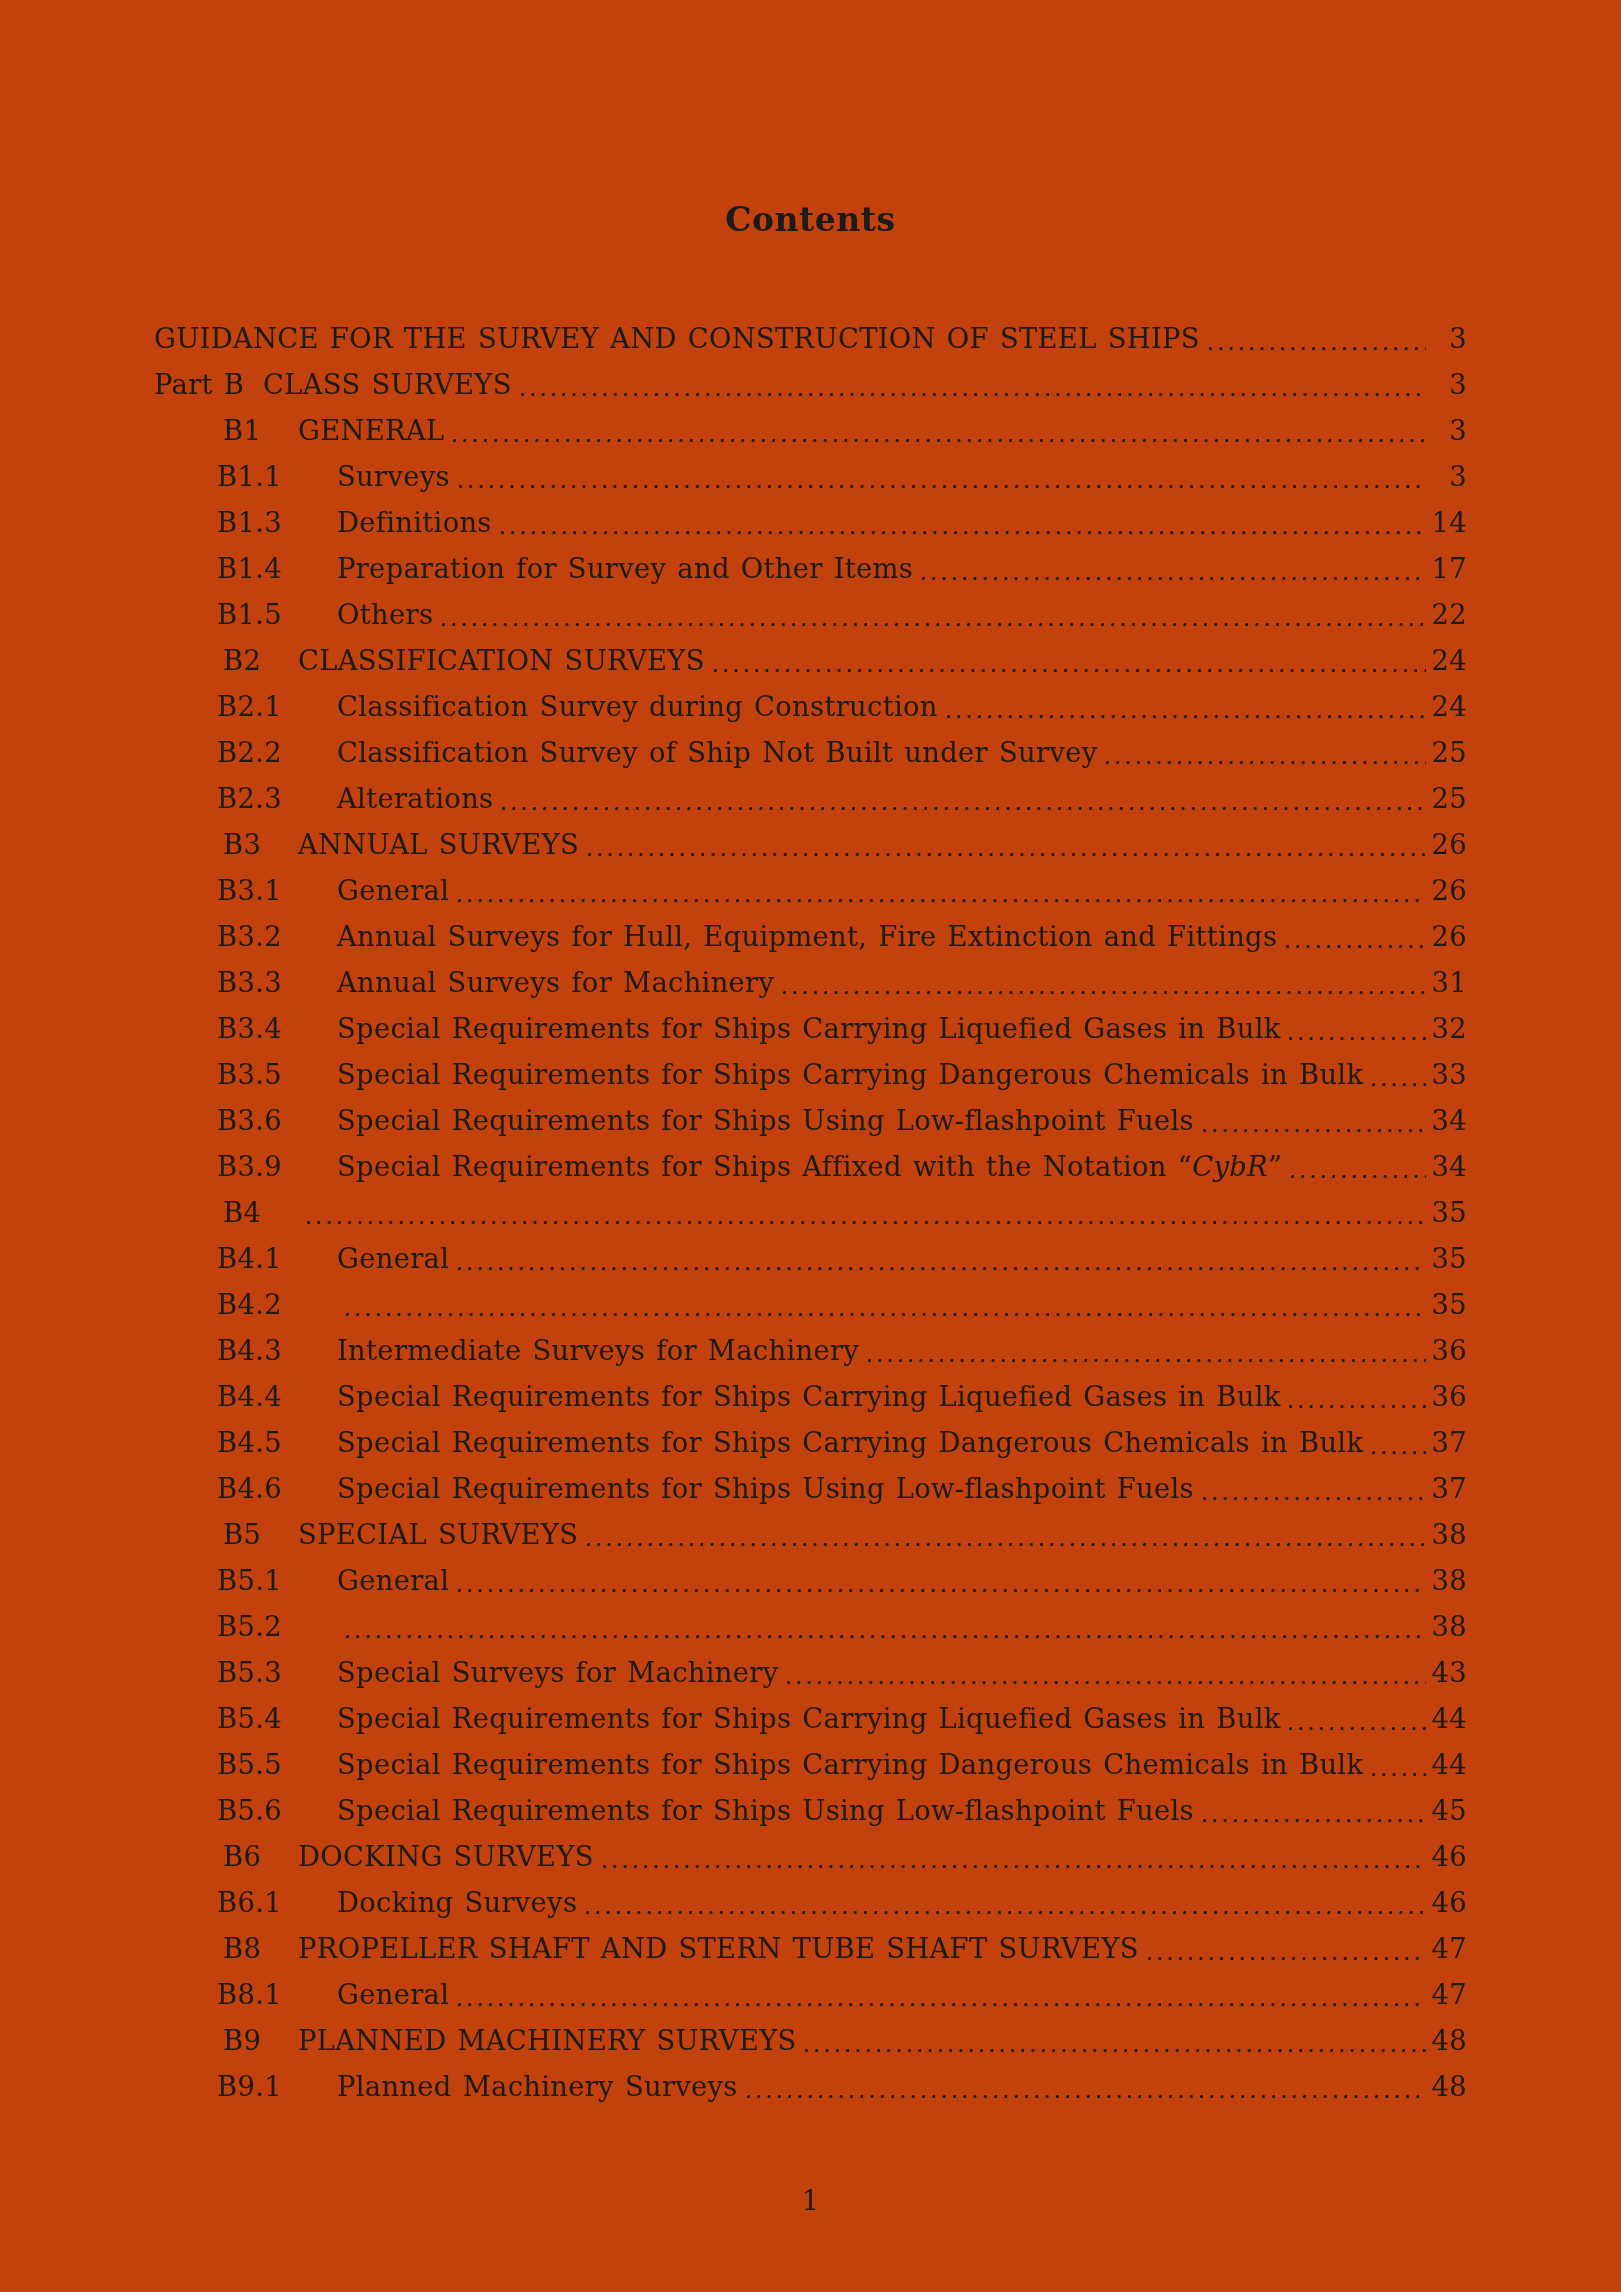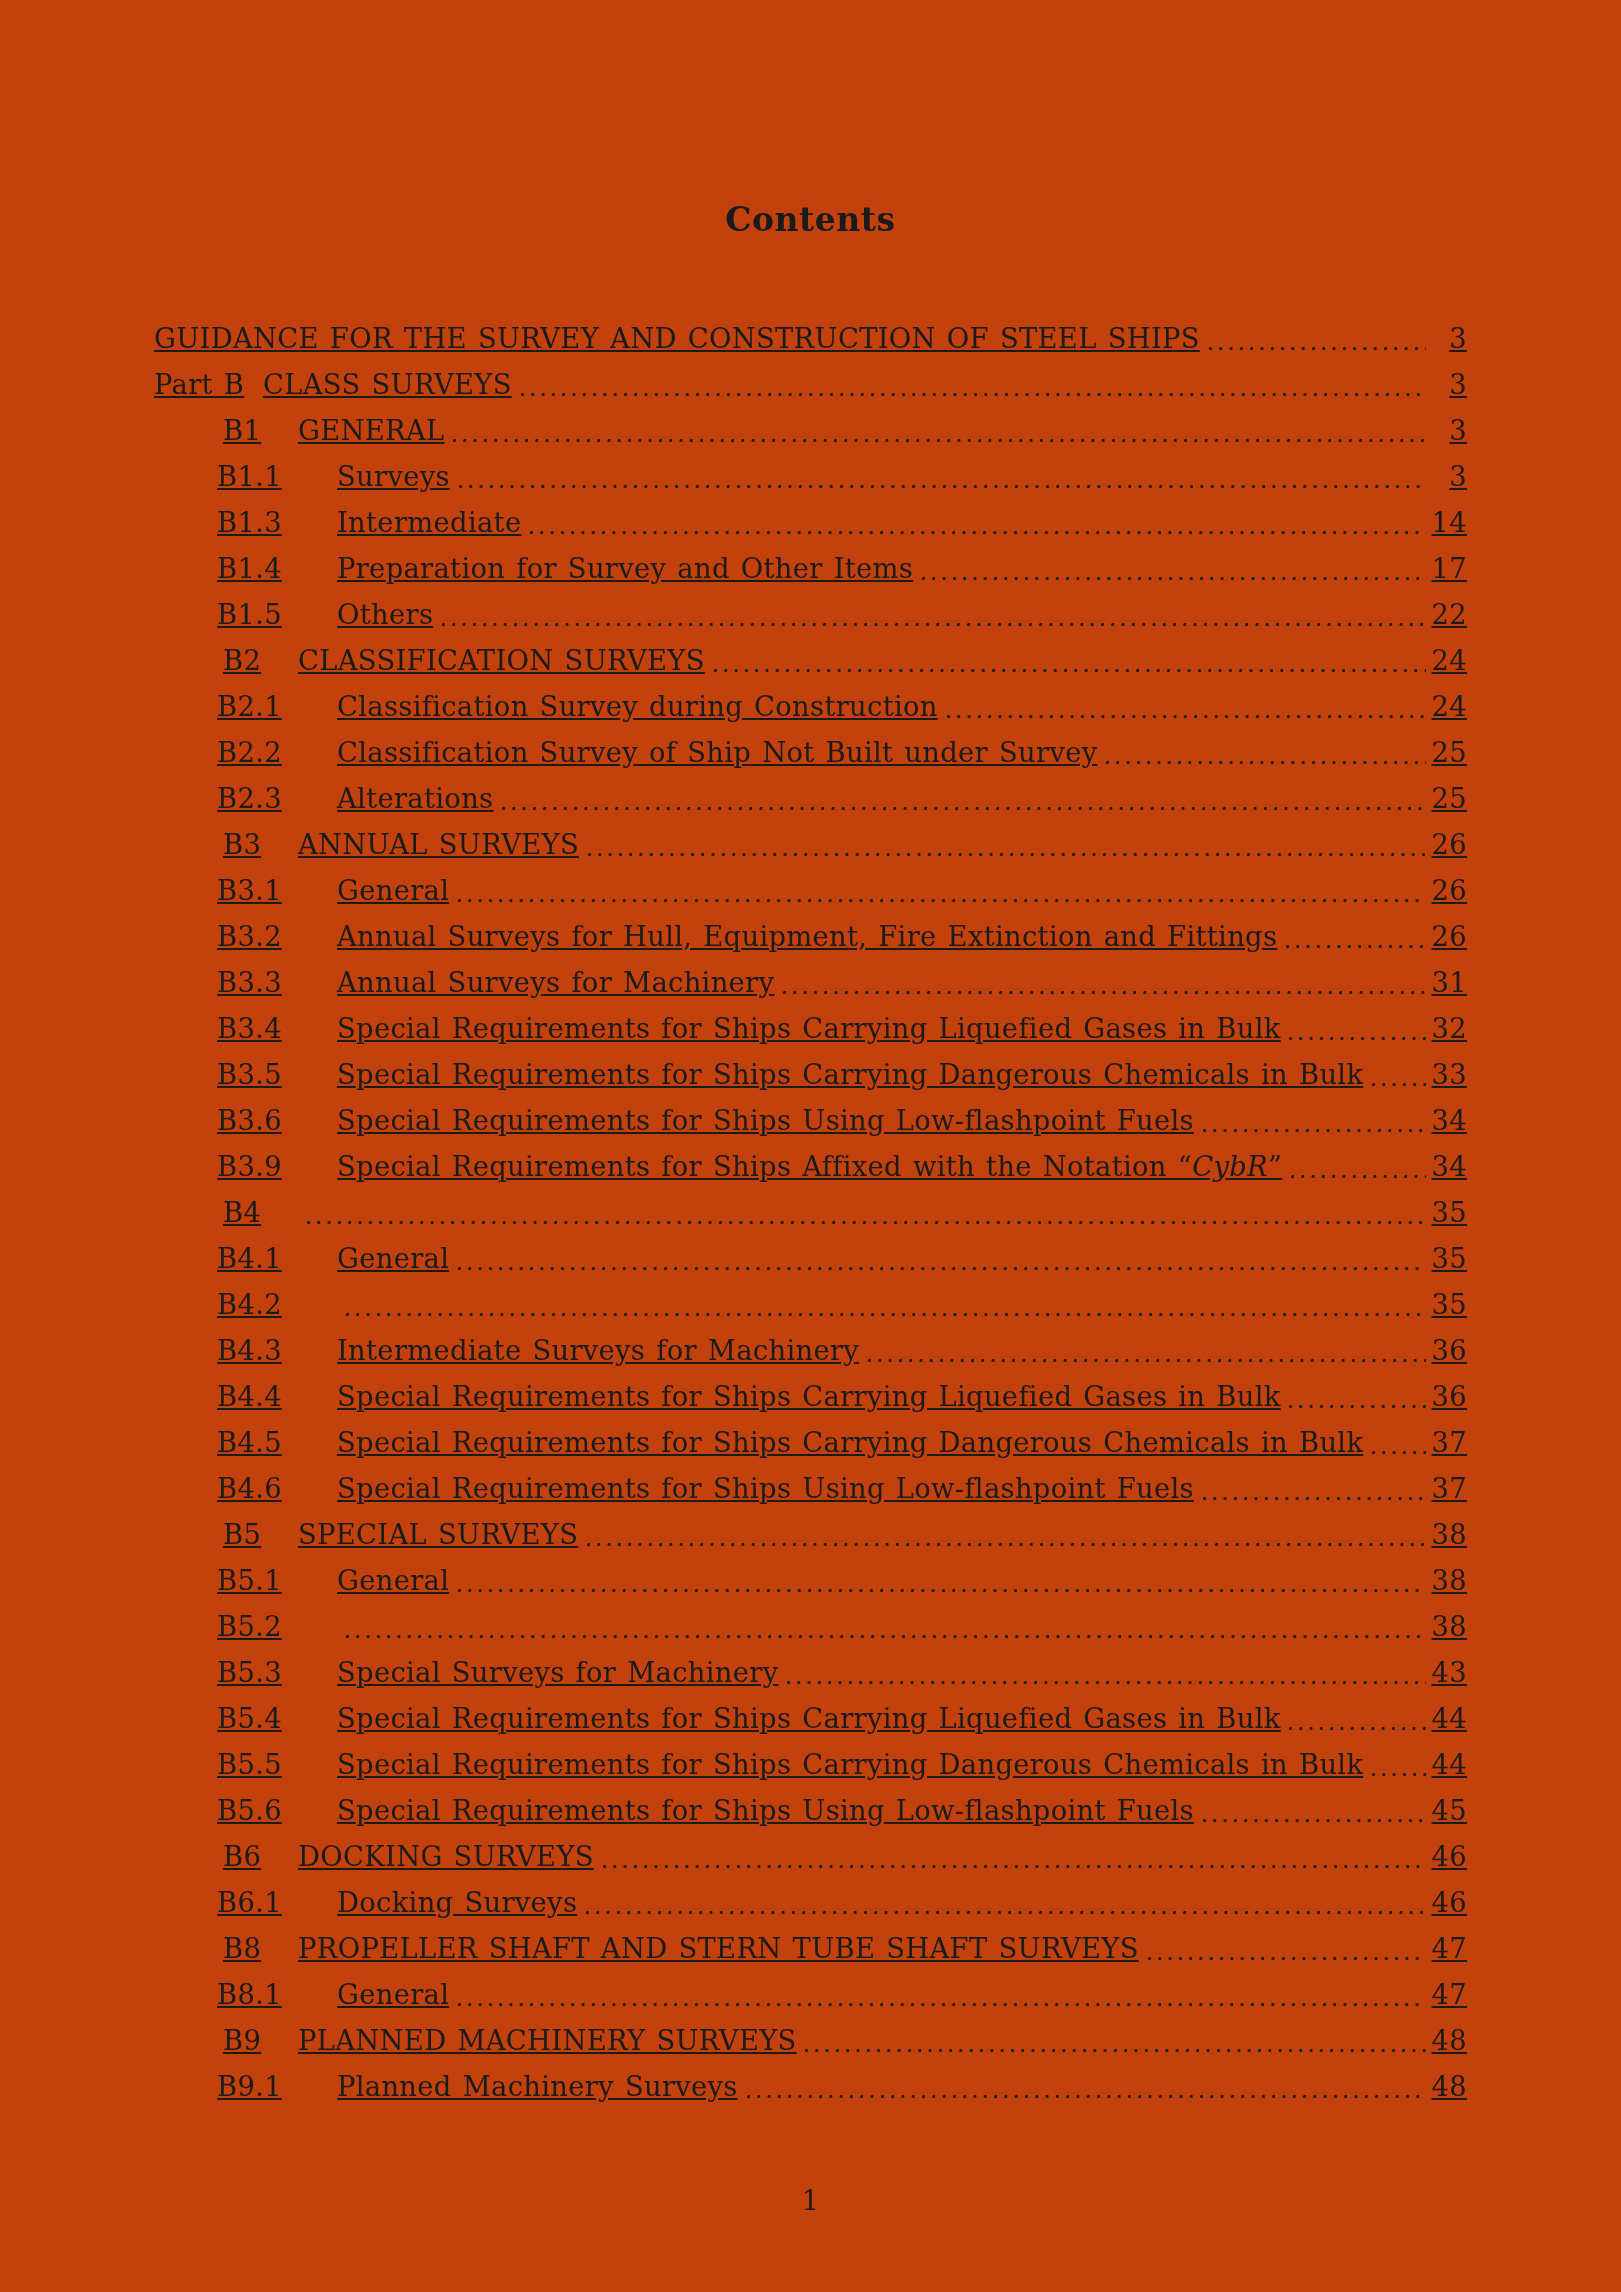--- a/index.html
+++ b/index.html
@@ -23,21 +23,20 @@
     font-size: 33px;
     line-height: 35px;
     font-weight: bold;
     letter-spacing: 0.5px;
   }
   .toc {
     position: absolute;
     top: 316px;
     left: 154px;
     width: 1313px;
-    text-decoration: underline;
   }
   .row {
     display: flex;
     align-items: baseline;
     height: 46px;
     line-height: 46px;
     font-size: 27.4px;
     white-space: nowrap;
     letter-spacing: 0.3px;
     word-spacing: 2px;
@@ -98,21 +97,21 @@
         <span class="pagenum">3</span>
       </div>
       <div class="row l2">
         <span class="label">B1.1</span>
         <span class="rtitle"><span>Surveys</span></span>
         <span class="dots"></span>
         <span class="pagenum">3</span>
       </div>
       <div class="row l2">
         <span class="label">B1.3</span>
-        <span class="rtitle"><span>Intermediate</span></span>
+        <span class="rtitle"><span>Definitions</span></span>
         <span class="dots"></span>
         <span class="pagenum">14</span>
       </div>
       <div class="row l2">
         <span class="label">B1.4</span>
         <span class="rtitle"><span>Preparation for Survey and Other Items</span></span>
         <span class="dots"></span>
         <span class="pagenum">17</span>
       </div>
       <div class="row l2">

